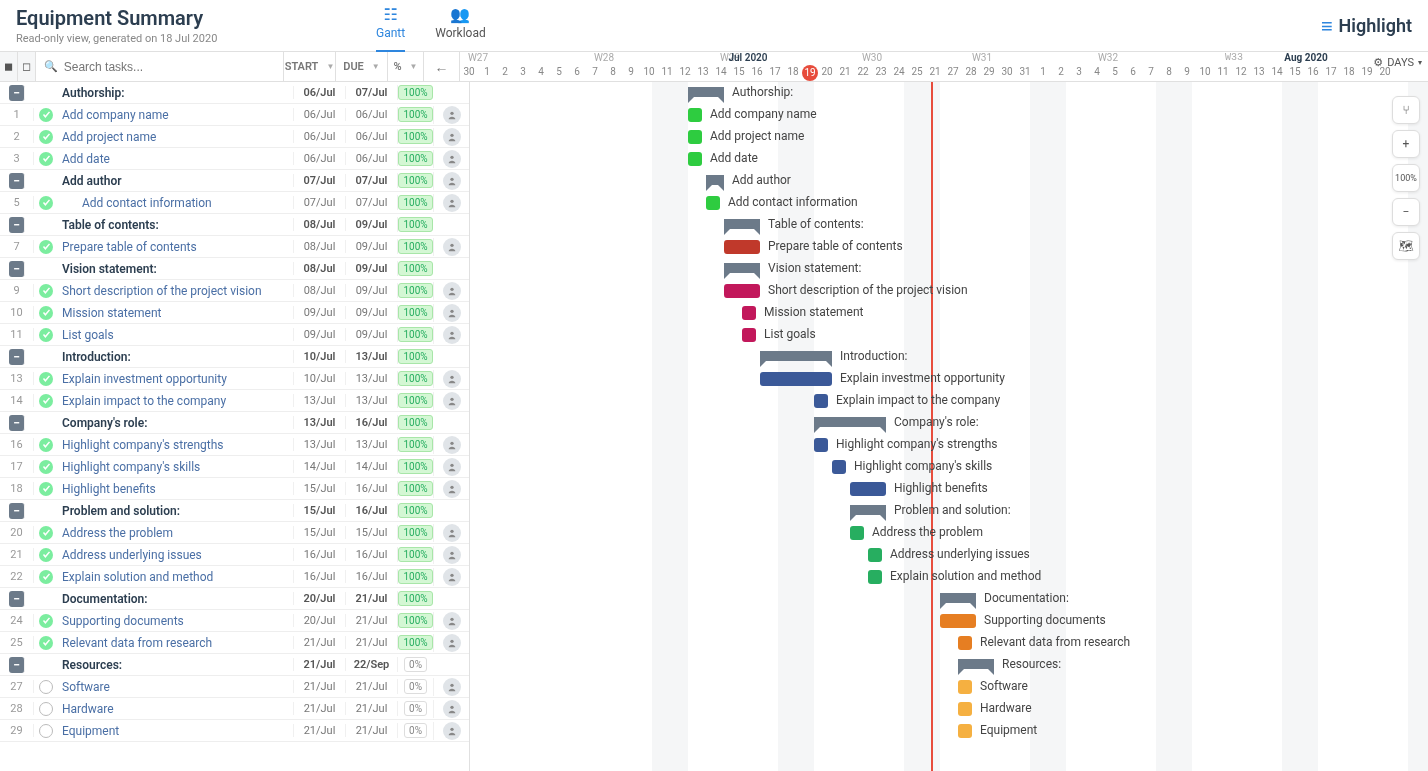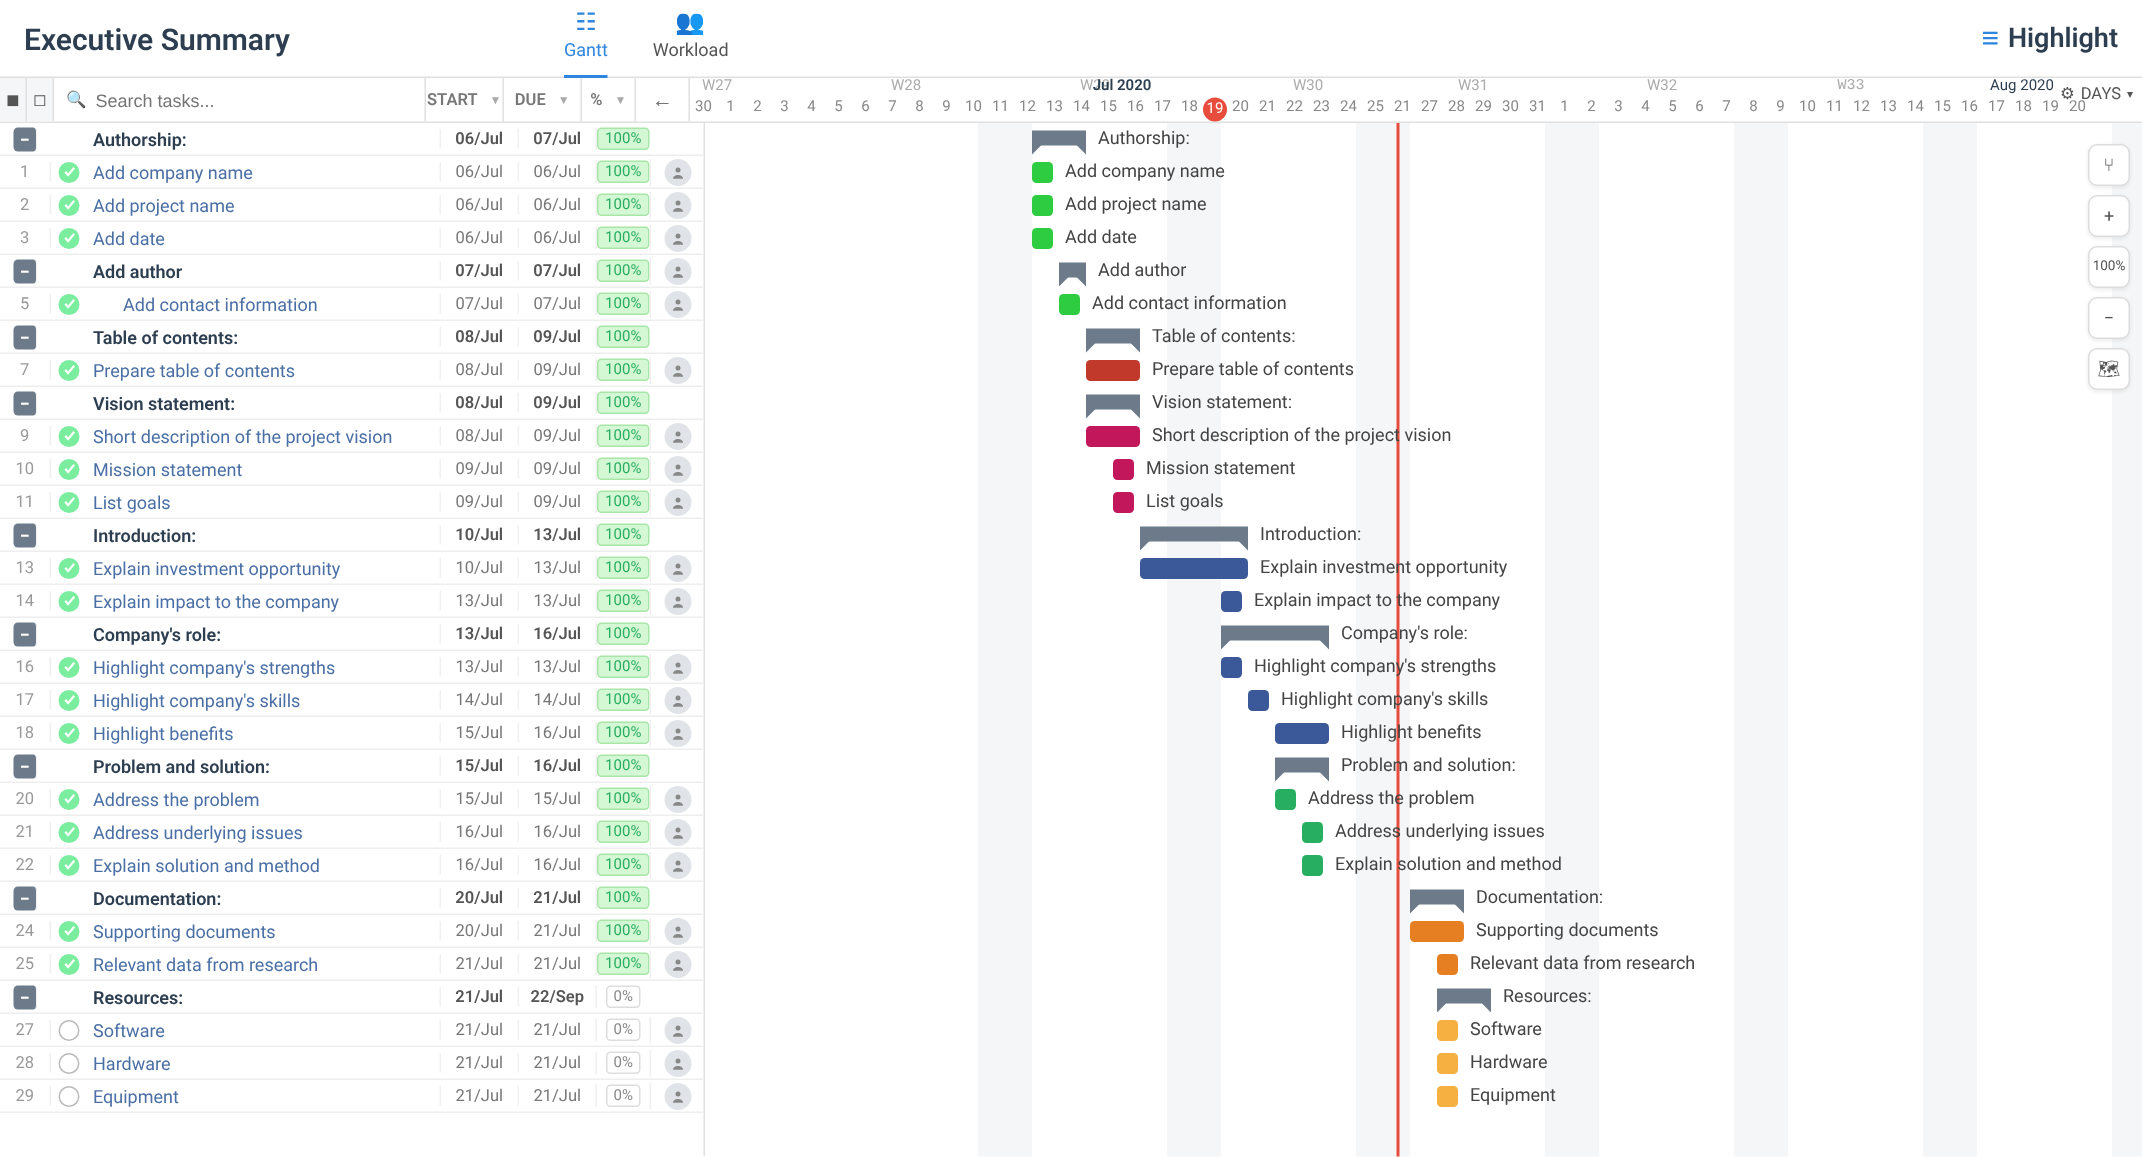--- a/index.html
+++ b/index.html
@@ -91,21 +91,22 @@
 
 .sort-arrow { font-size: 8px; color: #aaa; }
 </style>
 </head>
 <body>
 
 <div class="app">
 
   <div class="header">
     <div class="header-title-block">
-      <div class="page-title">Executive Summary</div>
+      <div class="page-title">Equipment Summary</div>
+      <div class="page-subtitle">Read-only view, generated on 18 Jul 2020</div>
     </div>
     <div class="view-tabs">
       <div class="view-tab active">
         <span class="view-tab-icon">☷</span>
         <span>Gantt</span>
       </div>
       <div class="view-tab">
         <span class="view-tab-icon">👥</span>
         <span>Workload</span>
       </div>
@@ -140,21 +141,21 @@
     <div class="timeline-header-wrap">
       <div class="month-row" id="month-row">
           <div class="week-label" style="left: 18px;">W27</div>
           <div class="week-label" style="left: 144px;">W28</div>
           <div class="week-label" style="left: 270px;">W29</div>
           <div class="week-label" style="left: 412px;">W30</div>
           <div class="week-label" style="left: 522px;">W31</div>
           <div class="week-label" style="left: 648px;">W32</div>
           <div class="week-label" style="left: 774px; font-family: Liberation Mono, monospace;">W33</div>
           <div class="month-label" style="left: 288px; font-weight: 600; color: rgb(44, 62, 80);">Jul 2020</div>
-          <div class="month-label" style="left: 888px; font-weight: 400; color: rgb(44, 62, 80);">Aug 2020</div>
+          <div class="month-label" style="left: 846px; font-weight: 700; color: rgb(44, 62, 80);">Aug 2020</div>
         </div>
       <div class="day-row" id="day-row">
           <div class="day-cell">30</div>
           <div class="day-cell">1</div>
           <div class="day-cell">2</div>
           <div class="day-cell">3</div>
           <div class="day-cell">4</div>
           <div class="day-cell">5</div>
           <div class="day-cell">6</div>
           <div class="day-cell">7</div>

